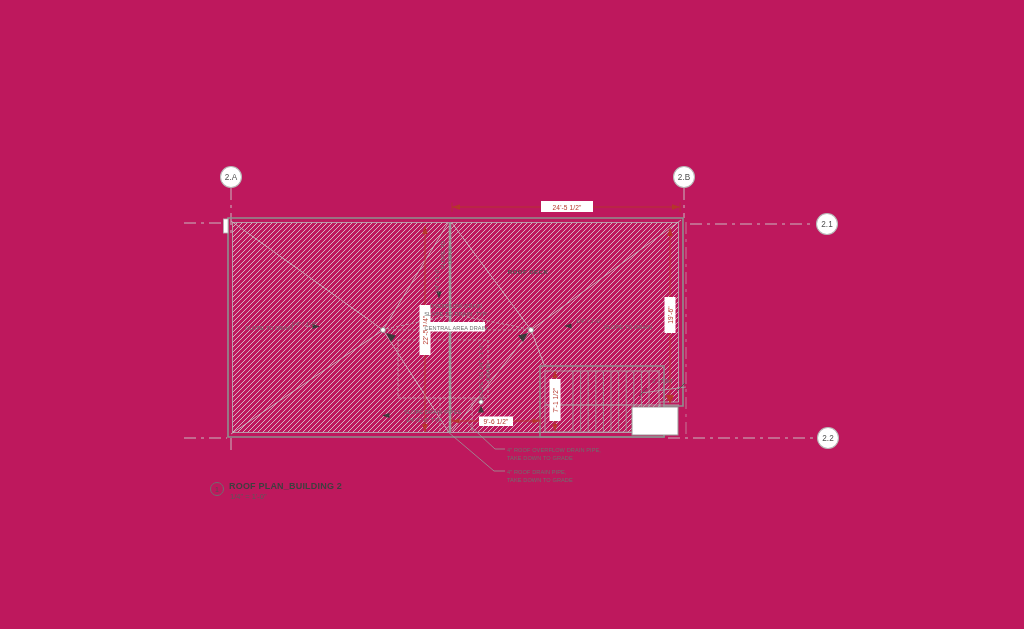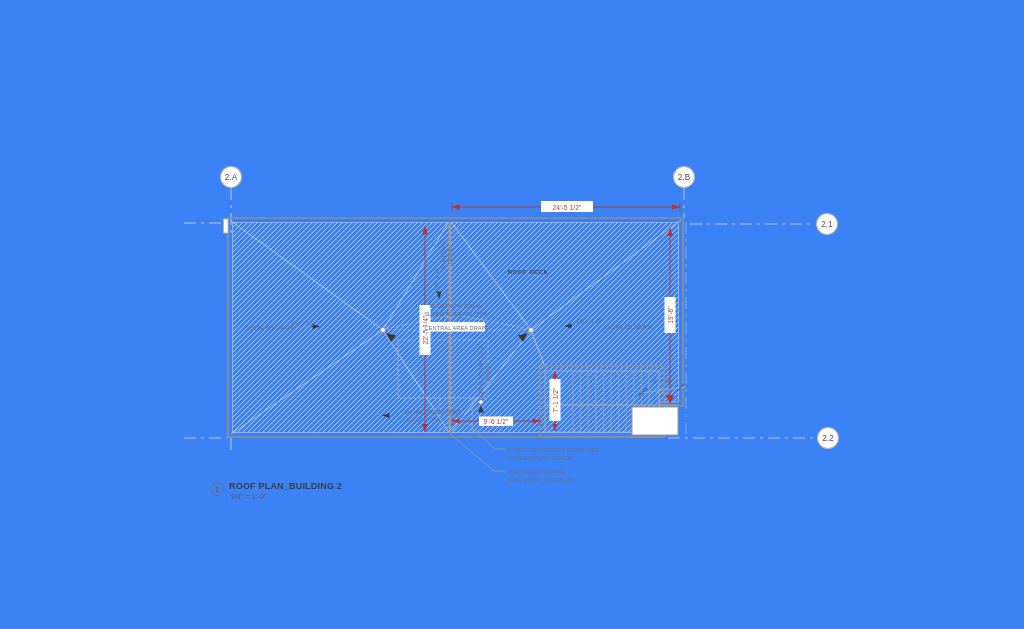--- a/index.html
+++ b/index.html
@@ -1,17 +1,17 @@
 <!DOCTYPE html>
 <html><head>
 <meta charset="utf-8">
 <style>
   html,body{margin:0;padding:0;background:#ffffff;}
   body{font-family:"Liberation Sans", sans-serif;}
-  .canvas{position:relative;width:1024px;height:629px;background:#3b82f6;overflow:hidden;}
+  .canvas{position:relative;width:1024px;height:629px;background:#be185d;overflow:hidden;}
   svg{position:absolute;left:0;top:0;}
   text{fill:#6e6e6e;}
   .lbl{font-size:5.6px;letter-spacing:.1px;}
   .lbl-it{font-size:5.6px;font-style:italic;}
   .dim{font-size:6.6px;fill:#b5362b;letter-spacing:.1px;}
   .dim-sm{font-size:5.2px;fill:#6e6e6e;}
   .bold{font-weight:bold;fill:#4c4c4c;}
   .bubble-t{font-size:8.2px;fill:#4f4f4f;}
   .title-t{font-size:9px;font-weight:bold;fill:#3f3f3f;letter-spacing:.2px;}
   .scale-t{font-size:7.5px;fill:#5a5a5a;}

